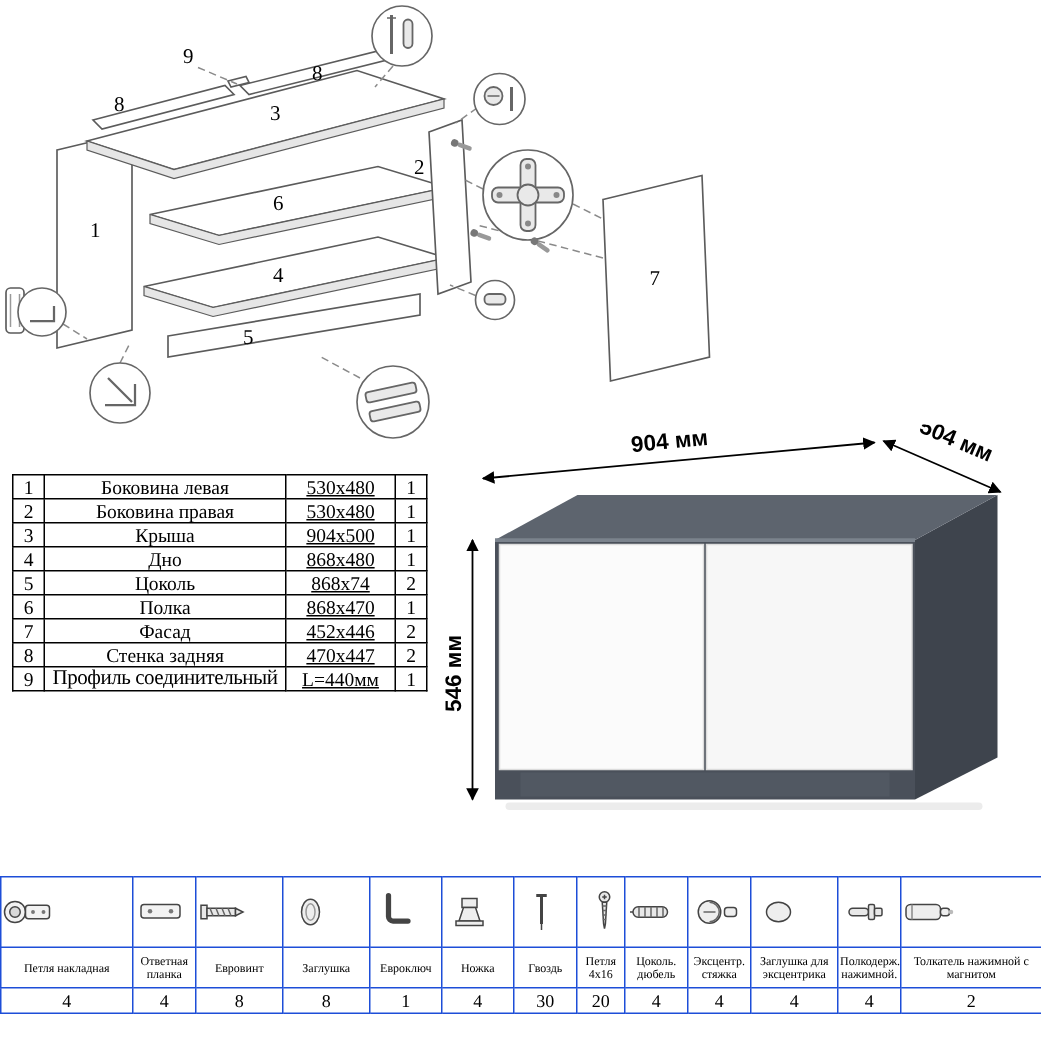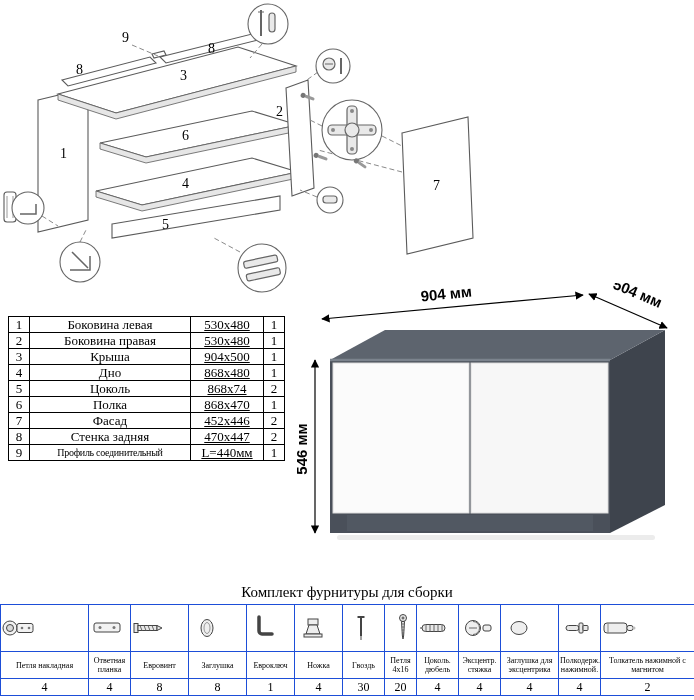--- a/index.html
+++ b/index.html
@@ -16,21 +16,21 @@
   .co{fill:#fff;stroke:#666;stroke-width:1.1;}
   .hwl{stroke:#666;stroke-width:1.2;fill:#e9e9e9;}
 
   
   .parts-table{position:absolute;left:8px;top:316px;border-collapse:collapse;font-size:13px;}
   .parts-table td{border:1px solid #000;padding:0 4px;height:15px;white-space:nowrap;line-height:15px;text-align:center;}
   .parts-table .c-num{width:16px;text-align:center;padding:0 2px;}
   .parts-table .c-name{width:152px;}
   .parts-table .c-size{width:64px;text-align:center;text-decoration:underline;}
   .parts-table .c-qty{width:12px;text-align:center;}
-  .small-name{font-size:10px;letter-spacing:-.3px;}
+  .small-name{font-size:14px;letter-spacing:-.3px;}
 
   
   .cabinet{position:absolute;left:295px;top:283px;}
   .dimline{stroke:#000;stroke-width:1.2;fill:none;}
   .dimtext{font:600 15px "Liberation Sans", sans-serif;fill:#000;}
 
   
   .hw{position:absolute;left:0;top:584px;width:694px;}
   .hw-title{text-align:center;font-size:15px;margin:0 0 3px 0;}
   .hw-table{border-collapse:collapse;table-layout:fixed;width:694px;}
@@ -225,21 +225,20 @@
     <text class="dimtext" x="152" y="16" text-anchor="middle" transform="rotate(-5.5 152 18)">904 мм</text>
 
     <line class="dimline" x1="294" y1="11" x2="372" y2="45" marker-start="url(#arr)" marker-end="url(#arr)"></line>
     <text class="dimtext" x="340" y="14" text-anchor="middle" transform="rotate(23 338 16)">504 мм</text>
 
     <line class="dimline" x1="20" y1="77" x2="20" y2="250" marker-start="url(#arr)" marker-end="url(#arr)"></line>
     <text class="dimtext" x="12" y="166" text-anchor="middle" transform="rotate(-90 12 166)">546 мм</text>
   </svg>
 
   <div class="hw">
-    <div class="hw-title">Комплект фурнитуры для сборки</div>
     <table class="hw-table">
       <colgroup>
         <col style="width:88px">
           <col style="width:42px">
           <col style="width:58px">
           <col style="width:58px">
         <col style="width:48px">
           <col style="width:48px">
           <col style="width:42px">
           <col style="width:32px">

